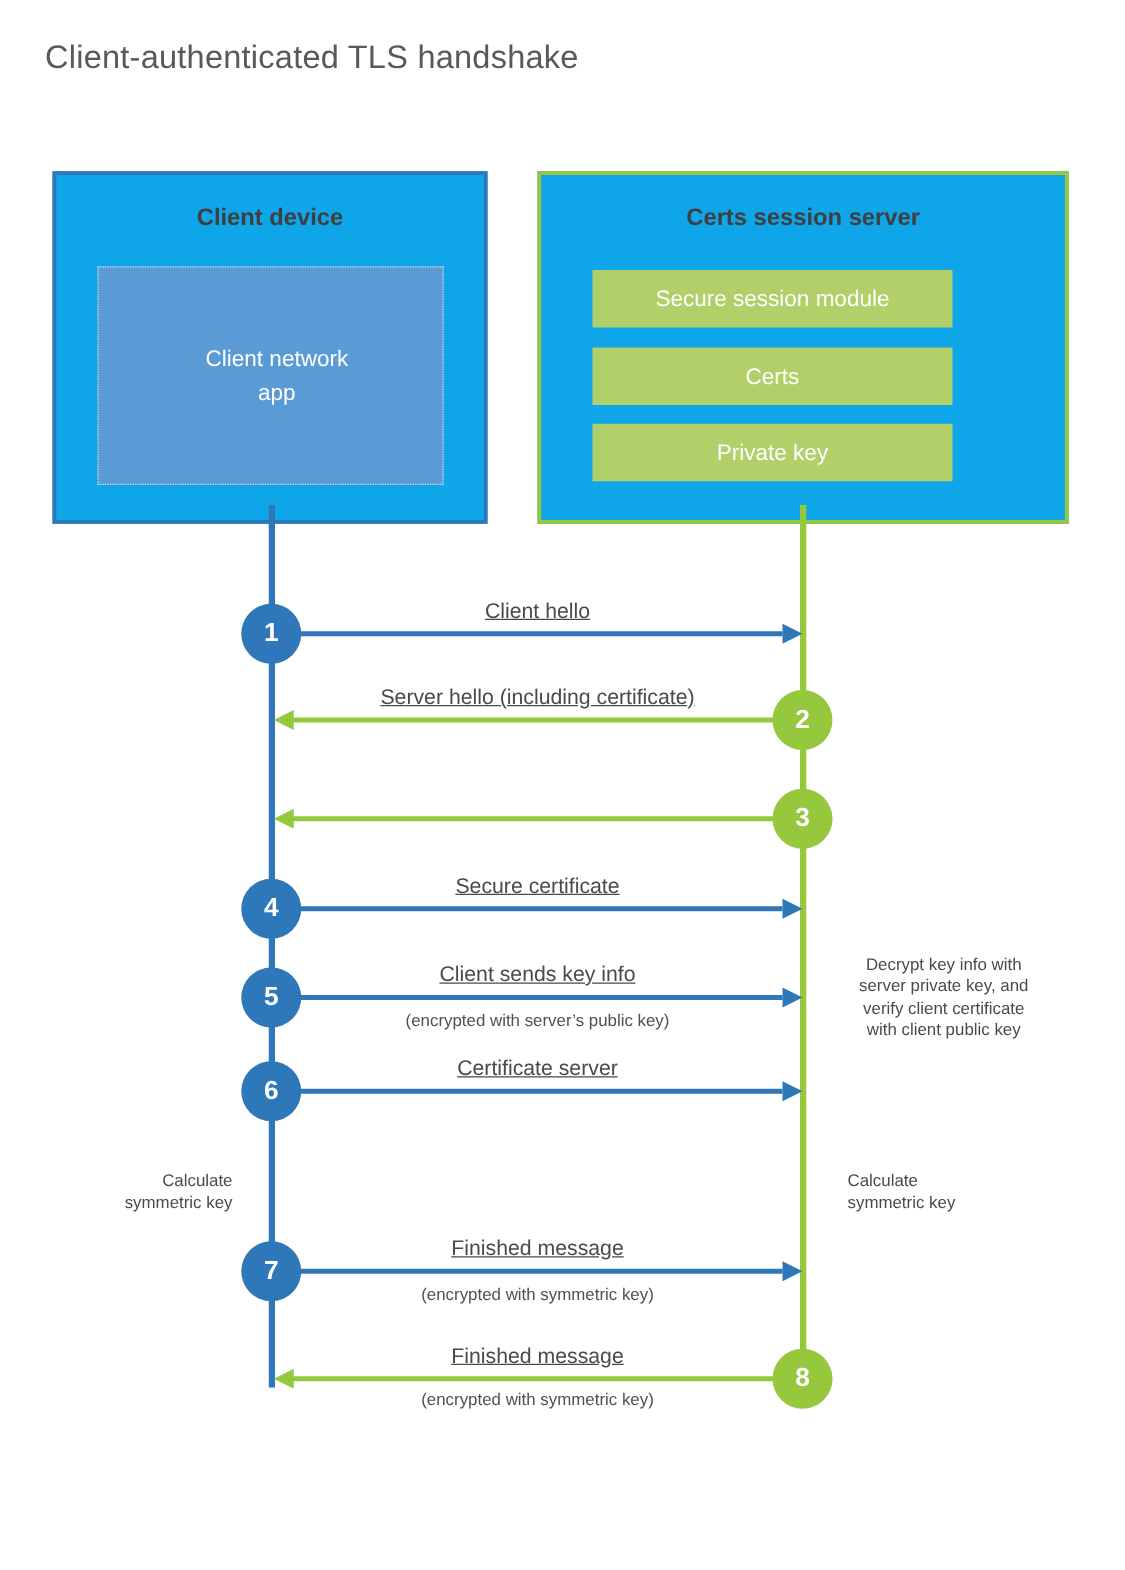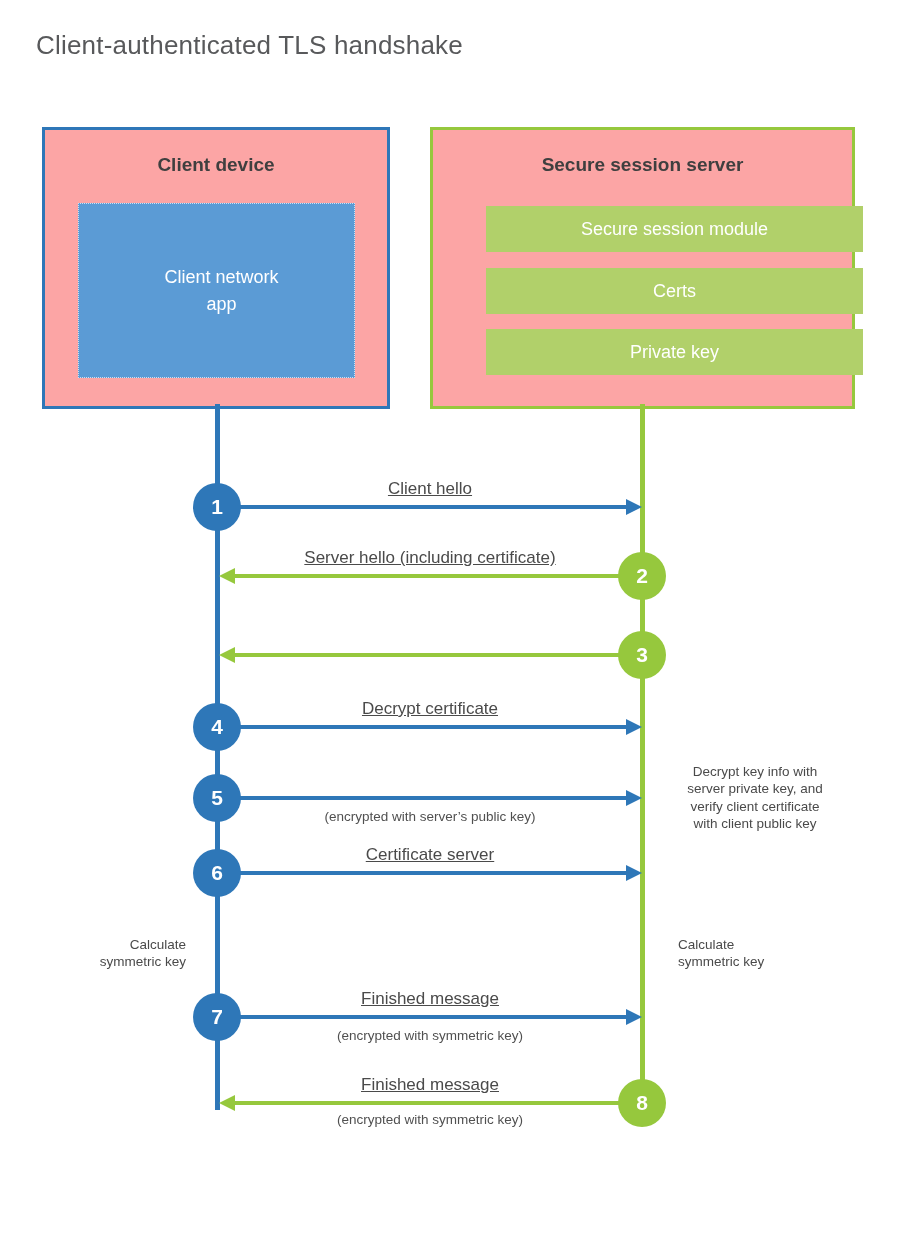--- a/index.html
+++ b/index.html
@@ -5,31 +5,31 @@
   :root{
     --blue:#2e77b8; --blue-fill:#5b9bd5; --green:#96c83d; --green-fill:#b1d06a;
   }
   html,body{margin:0;padding:0;background:#ffffff;}
   body{font-family:"Liberation Sans","DejaVu Sans",sans-serif;}
   #canvas{position:relative;width:900px;height:1256px;background:#fff;overflow:hidden;border-radius:11px;}
 
   .diagram-title{position:absolute;left:36px;top:30px;font-size:26px;font-weight:300;color:#58595b;letter-spacing:.2px;}
 
   
-  .actor-box{position:absolute;top:127px;height:282px;background:#fca5a5;box-sizing:border-box;}
+  .actor-box{position:absolute;top:137px;height:282px;background:#0ea5e9;box-sizing:border-box;}
   .client-box{left:42px;width:348px;border:3px solid var(--blue);}
   .server-box{left:430px;width:425px;border:3px solid var(--green);}
   .actor-heading{position:absolute;top:24px;left:0;width:100%;text-align:center;font-size:19px;font-weight:700;color:#3f3f3f;}
 
   .client-app{position:absolute;left:33px;top:73px;width:277px;height:175px;background:var(--blue-fill);
     border:1px dotted #cde0f2;box-sizing:border-box;display:flex;align-items:center;justify-content:center;
     color:#fff;font-size:18px;text-align:center;white-space:pre-line;line-height:1.45;padding-left:10px;}
 
-  .server-bar{position:absolute;left:41px;width:377px;height:46px;background:var(--green-fill);
-    color:#fff;font-size:18px;text-align:center;line-height:46px;margin-left:12px;}
+  .server-bar{position:absolute;left:41px;width:288px;height:46px;background:var(--green-fill);
+    color:#fff;font-size:18px;text-align:center;line-height:46px;}
   .bar-1{top:76px;} .bar-2{top:138px;} .bar-3{top:199px;}
 
   
   .lifeline{position:absolute;width:5px;z-index:1;}
   .lifeline.b{left:215px;top:404px;height:706px;background:var(--blue);}
   .lifeline.g{left:640px;top:404px;height:701px;background:var(--green);}
 
   
   .badge{position:absolute;width:48px;height:48px;border-radius:50%;display:flex;align-items:center;justify-content:center;
     color:#fff;font-weight:700;font-size:21px;z-index:3;}
@@ -59,21 +59,21 @@
 
   <div class="diagram-title">Client-authenticated TLS handshake</div>
 
   <div class="actor-box client-box">
     <div class="actor-heading">Client device</div>
     <div class="client-app">Client network
 app</div>
   </div>
 
   <div class="actor-box server-box">
-    <div class="actor-heading">Secure session server</div>
+    <div class="actor-heading">Certs session server</div>
     <div class="server-bar bar-1">Secure session module</div>
     <div class="server-bar bar-3">Private key</div>
     <div class="server-bar bar-2">Certs</div>
   </div>
 
   <div class="lifeline b"></div>
   <div class="lifeline g"></div>
 
   <div class="badge b" style="top:483px">1</div>
   <div class="aline b" style="top:505px"></div>
@@ -85,25 +85,26 @@
   <div class="ahead left" style="top:568px"></div>
   <div class="lbl" style="top:548px">Server hello (including certificate)</div>
 
   <div class="badge g" style="top:631px">3</div>
   <div class="aline g" style="top:653px"></div>
   <div class="ahead left" style="top:647px"></div>
 
   <div class="badge b" style="top:703px">4</div>
   <div class="aline b" style="top:725px"></div>
   <div class="ahead right" style="top:719px"></div>
-  <div class="lbl" style="top:699px">Decrypt certificate</div>
+  <div class="lbl" style="top:699px">Secure certificate</div>
 
   <div class="badge b" style="top:774px">5</div>
   <div class="aline b" style="top:796px"></div>
   <div class="ahead right" style="top:790px"></div>
+  <div class="lbl" style="top:770px">Client sends key info</div>
   <div class="sub" style="top:809px">(encrypted with server’s public key)</div>
 
   <div class="badge b" style="top:849px">6</div>
   <div class="aline b" style="top:871px"></div>
   <div class="ahead right" style="top:865px"></div>
   <div class="lbl" style="top:845px">Certificate server</div>
 
   <div class="badge b" style="top:993px">7</div>
   <div class="aline b" style="top:1015px"></div>
   <div class="ahead right" style="top:1009px"></div>

